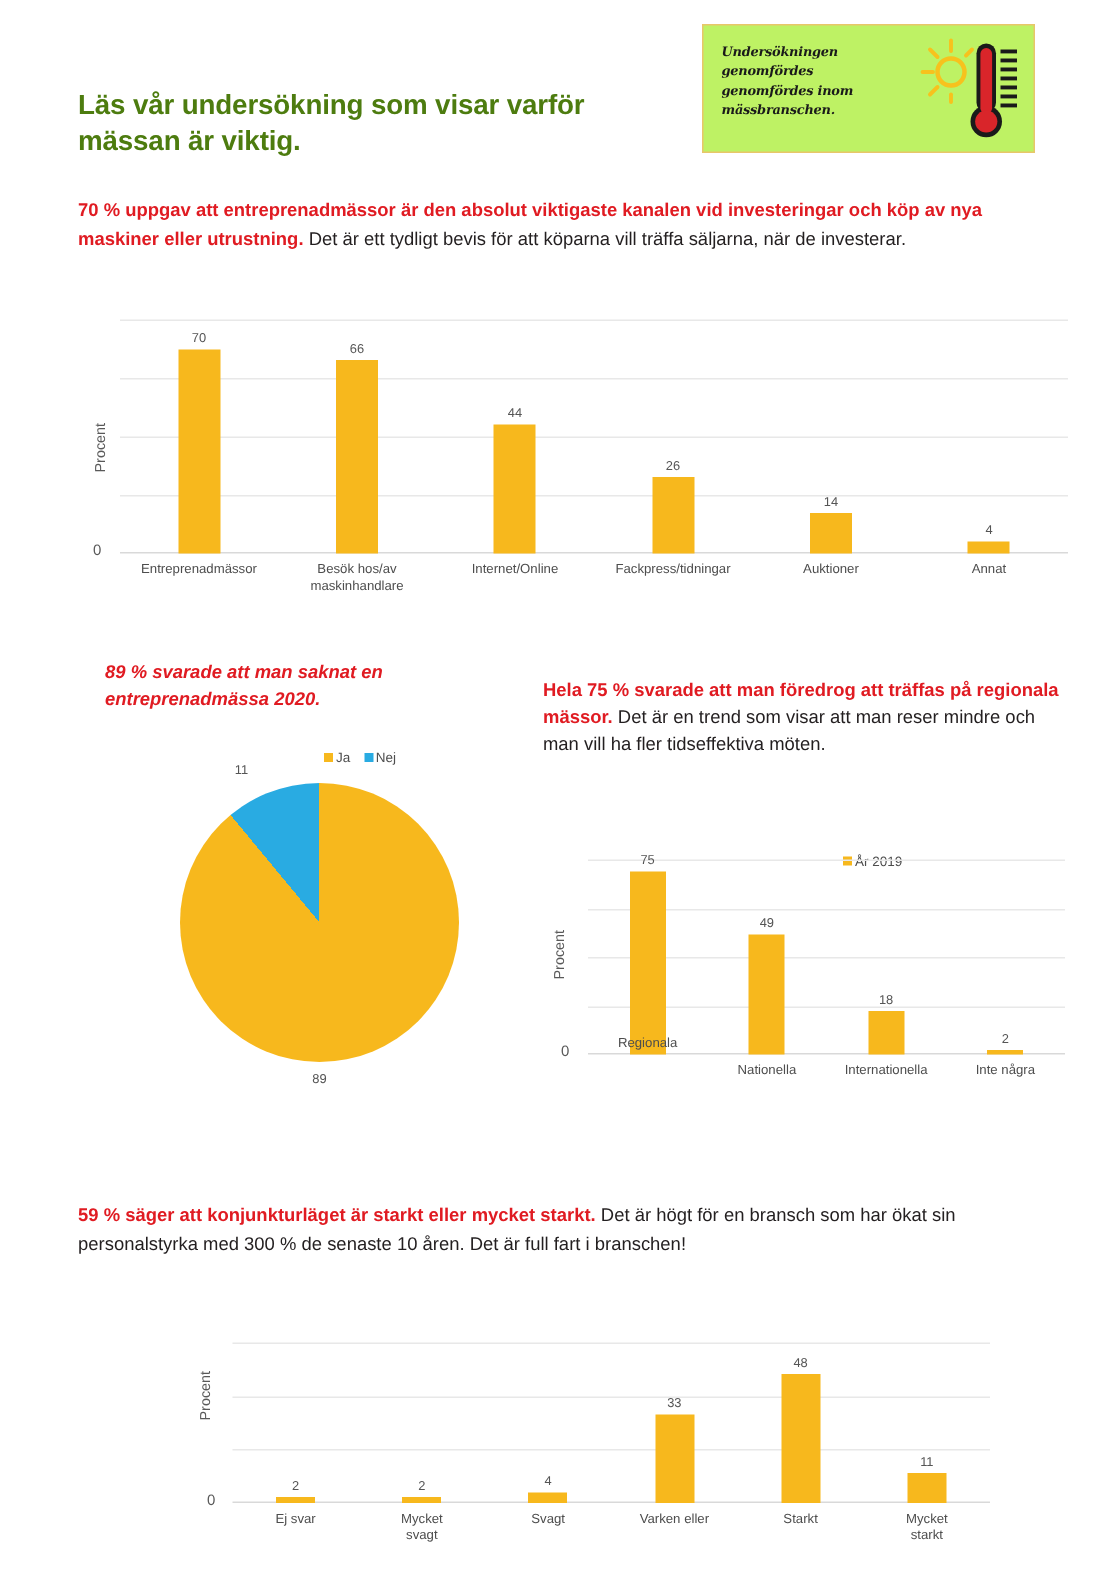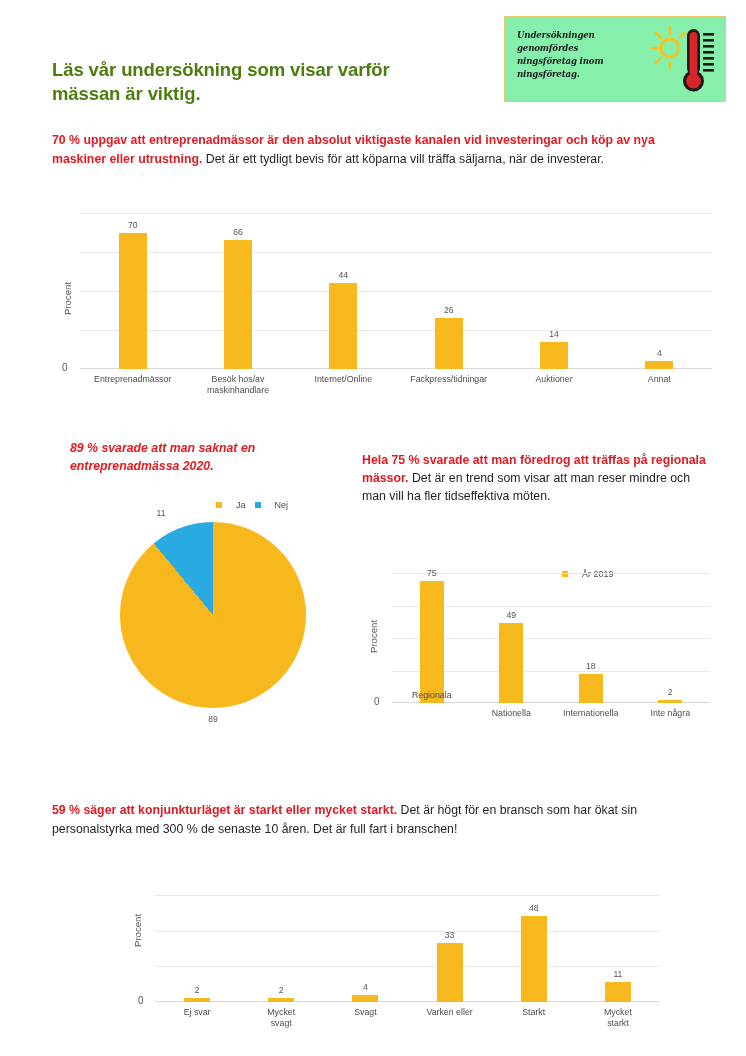--- a/index.html
+++ b/index.html
@@ -15,23 +15,22 @@
 
   
   #main-heading{
     left:52px;top:58px;width:400px;
     font-size:18.5px;line-height:1.28;font-weight:bold;color:#4d7c0f;
     letter-spacing:-0.1px;
   }
 
   #survey-badge{
     left:468px;top:16px;width:222px;height:86px;
-    border:1.6px solid #E8C66A;background:#86efac;
+    border:1.6px solid #E8C66A;background:#bef264;
     box-sizing:border-box;
-    margin-left:36px;
   }
   #survey-badge .badge-text{
     position:absolute;left:12px;top:12px;width:140px;
     font-family:"DejaVu Serif", serif;
     font-style:italic;font-weight:bold;
     font-size:8.6px;line-height:1.52;color:#1a1a1a;
     letter-spacing:-0.15px;
   }
   #survey-badge .badge-art{position:absolute;right:8px;top:6px;width:70px;height:74px;}
 
@@ -63,21 +62,21 @@
   .ylabel{
     position:absolute;font-size:9.6px;color:#595959;
     transform:rotate(-90deg);transform-origin:left top;
     white-space:nowrap;
   }
   .legend{
     position:absolute;font-size:9px;color:#4d4d4d;white-space:nowrap;
     display:flex;align-items:center;gap:3px;
   }
   .legend .swatch{width:6px;height:6px;display:inline-block;}
-  .legend .litem{display:inline-flex;align-items:center;gap:14px;margin-right:6px;}
+  .legend .litem{display:inline-flex;align-items:center;gap:2px;margin-right:6px;}
 
   
   #chart-channels{left:52px;top:205px;width:660px;height:190px;}
   #chart-channels .plotarea{position:absolute;left:28px;top:8px;width:632px;height:156px;}
 
   
   .sec-head{
     font-size:12.3px;line-height:1.45;font-weight:bold;color:#E01B22;
   }
   #pie-heading{left:70px;top:440px;width:270px;font-style:italic;}
@@ -101,21 +100,21 @@
 <body>
 
 <div class="abs" id="main-heading">
   <div>Läs vår undersökning som visar varför</div>
   <div>mässan är viktig.</div>
 </div>
 
 <div class="abs" id="survey-badge">
   <div class="badge-text">
     <div>Undersökningen genomfördes</div>
-    <div>ningsföretag inom ningsföretag.</div>
+    <div>genomfördes inom mässbranschen.</div>
   </div>
   <svg class="badge-art" viewBox="0 0 70 74">
 
     <g stroke="#F7C21D" stroke-width="2.6" stroke-linecap="round">
       <line x1="23" y1="4" x2="23" y2="11"></line>
       <line x1="9" y1="10" x2="14" y2="15"></line>
       <line x1="4" y1="25" x2="11" y2="25"></line>
       <line x1="9" y1="40" x2="14" y2="35"></line>
       <line x1="37" y1="10" x2="33" y2="14"></line>
       <line x1="23" y1="40" x2="23" y2="45"></line>

